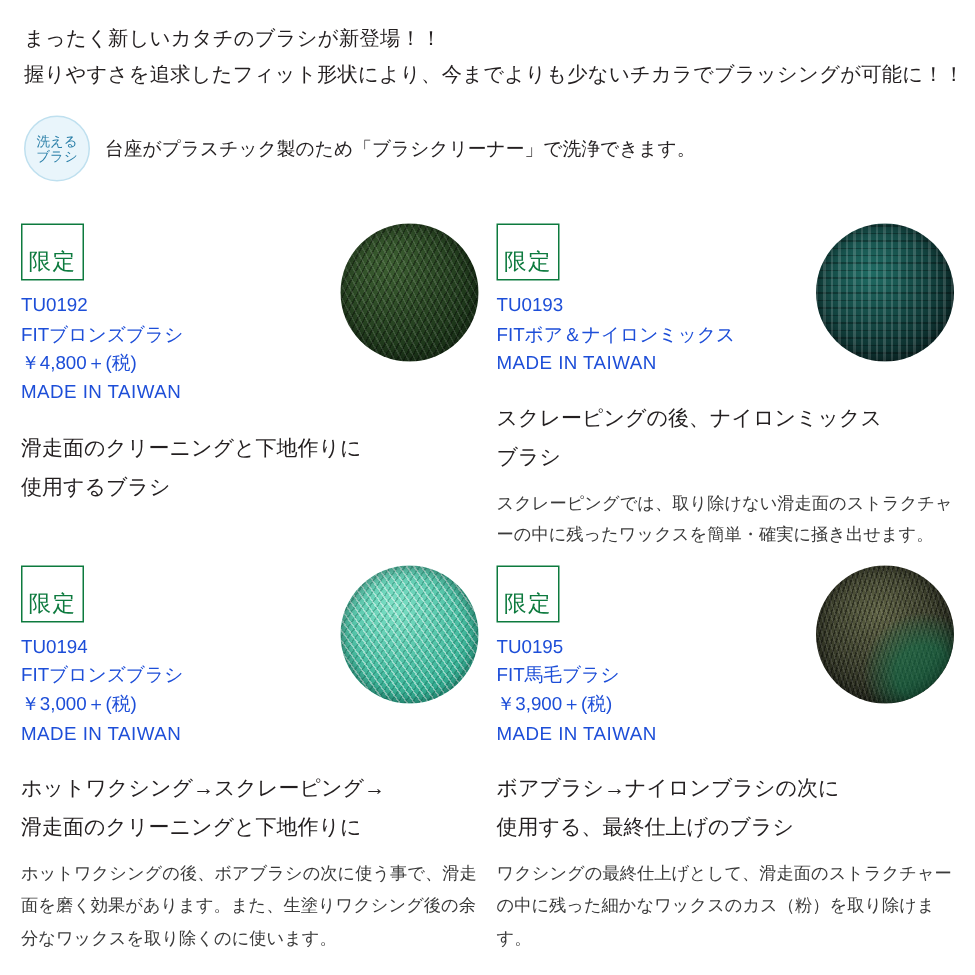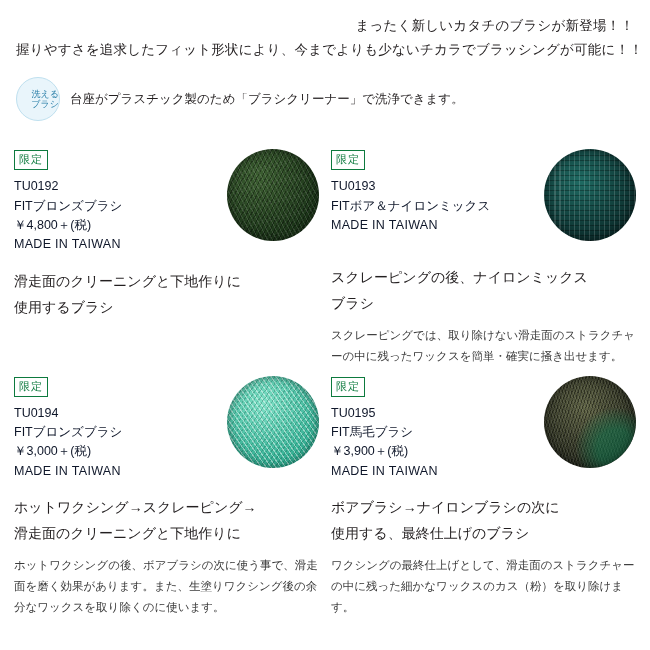--- a/index.html
+++ b/index.html
@@ -17,39 +17,38 @@
   
   .header {
     padding: 14px 16px 0 16px;
   }
   .header-line {
     font-size: 13.5px;
     line-height: 1.75;
     letter-spacing: 0.2px;
     color: #231f20;
     white-space: nowrap;
-    text-align: right;
   }
 
   
   .washable-row {
     display: flex;
     align-items: center;
     margin: 16px 0 0 16px;
   }
   .washable-badge {
     width: 44px;
     height: 44px;
     border-radius: 50%;
     background: #e9f5fb;
     border: 1px solid #bfe0ef;
     color: #2a7fa8;
     display: flex;
     flex-direction: column;
-    align-items: flex-end;
+    align-items: center;
     justify-content: center;
     flex: 0 0 auto;
     line-height: 1.15;
     font-size: 9px;
     letter-spacing: 0;
   }
   .washable-text {
     margin-left: 10px;
     font-size: 12.5px;
     color: #231f20;
@@ -75,30 +74,30 @@
     min-height: 104px;
   }
   .prod-info {
     padding-top: 2px;
     flex: 1 1 auto;
   }
   .limited-badge {
     display: inline-block;
     border: 1px solid #0d7a3e;
     color: #0d7a3e;
-    font-size: 11px;
+    font-size: 15px;
     line-height: 1;
-    padding: 3px 4px 4px 4px;
+    padding: 17px 4px 4px 4px;
     letter-spacing: 1px;
     margin-bottom: 7px;
   }
   .code, .name, .price, .origin {
     font-size: 12.5px;
     line-height: 1.55;
-    color: #0f172a;
+    color: #1d4ed8;
     white-space: nowrap;
   }
   .origin { letter-spacing: 0.3px; }
 
   .swatch {
     width: 92px;
     height: 92px;
     border-radius: 50%;
     flex: 0 0 auto;
     margin-left: 6px;

